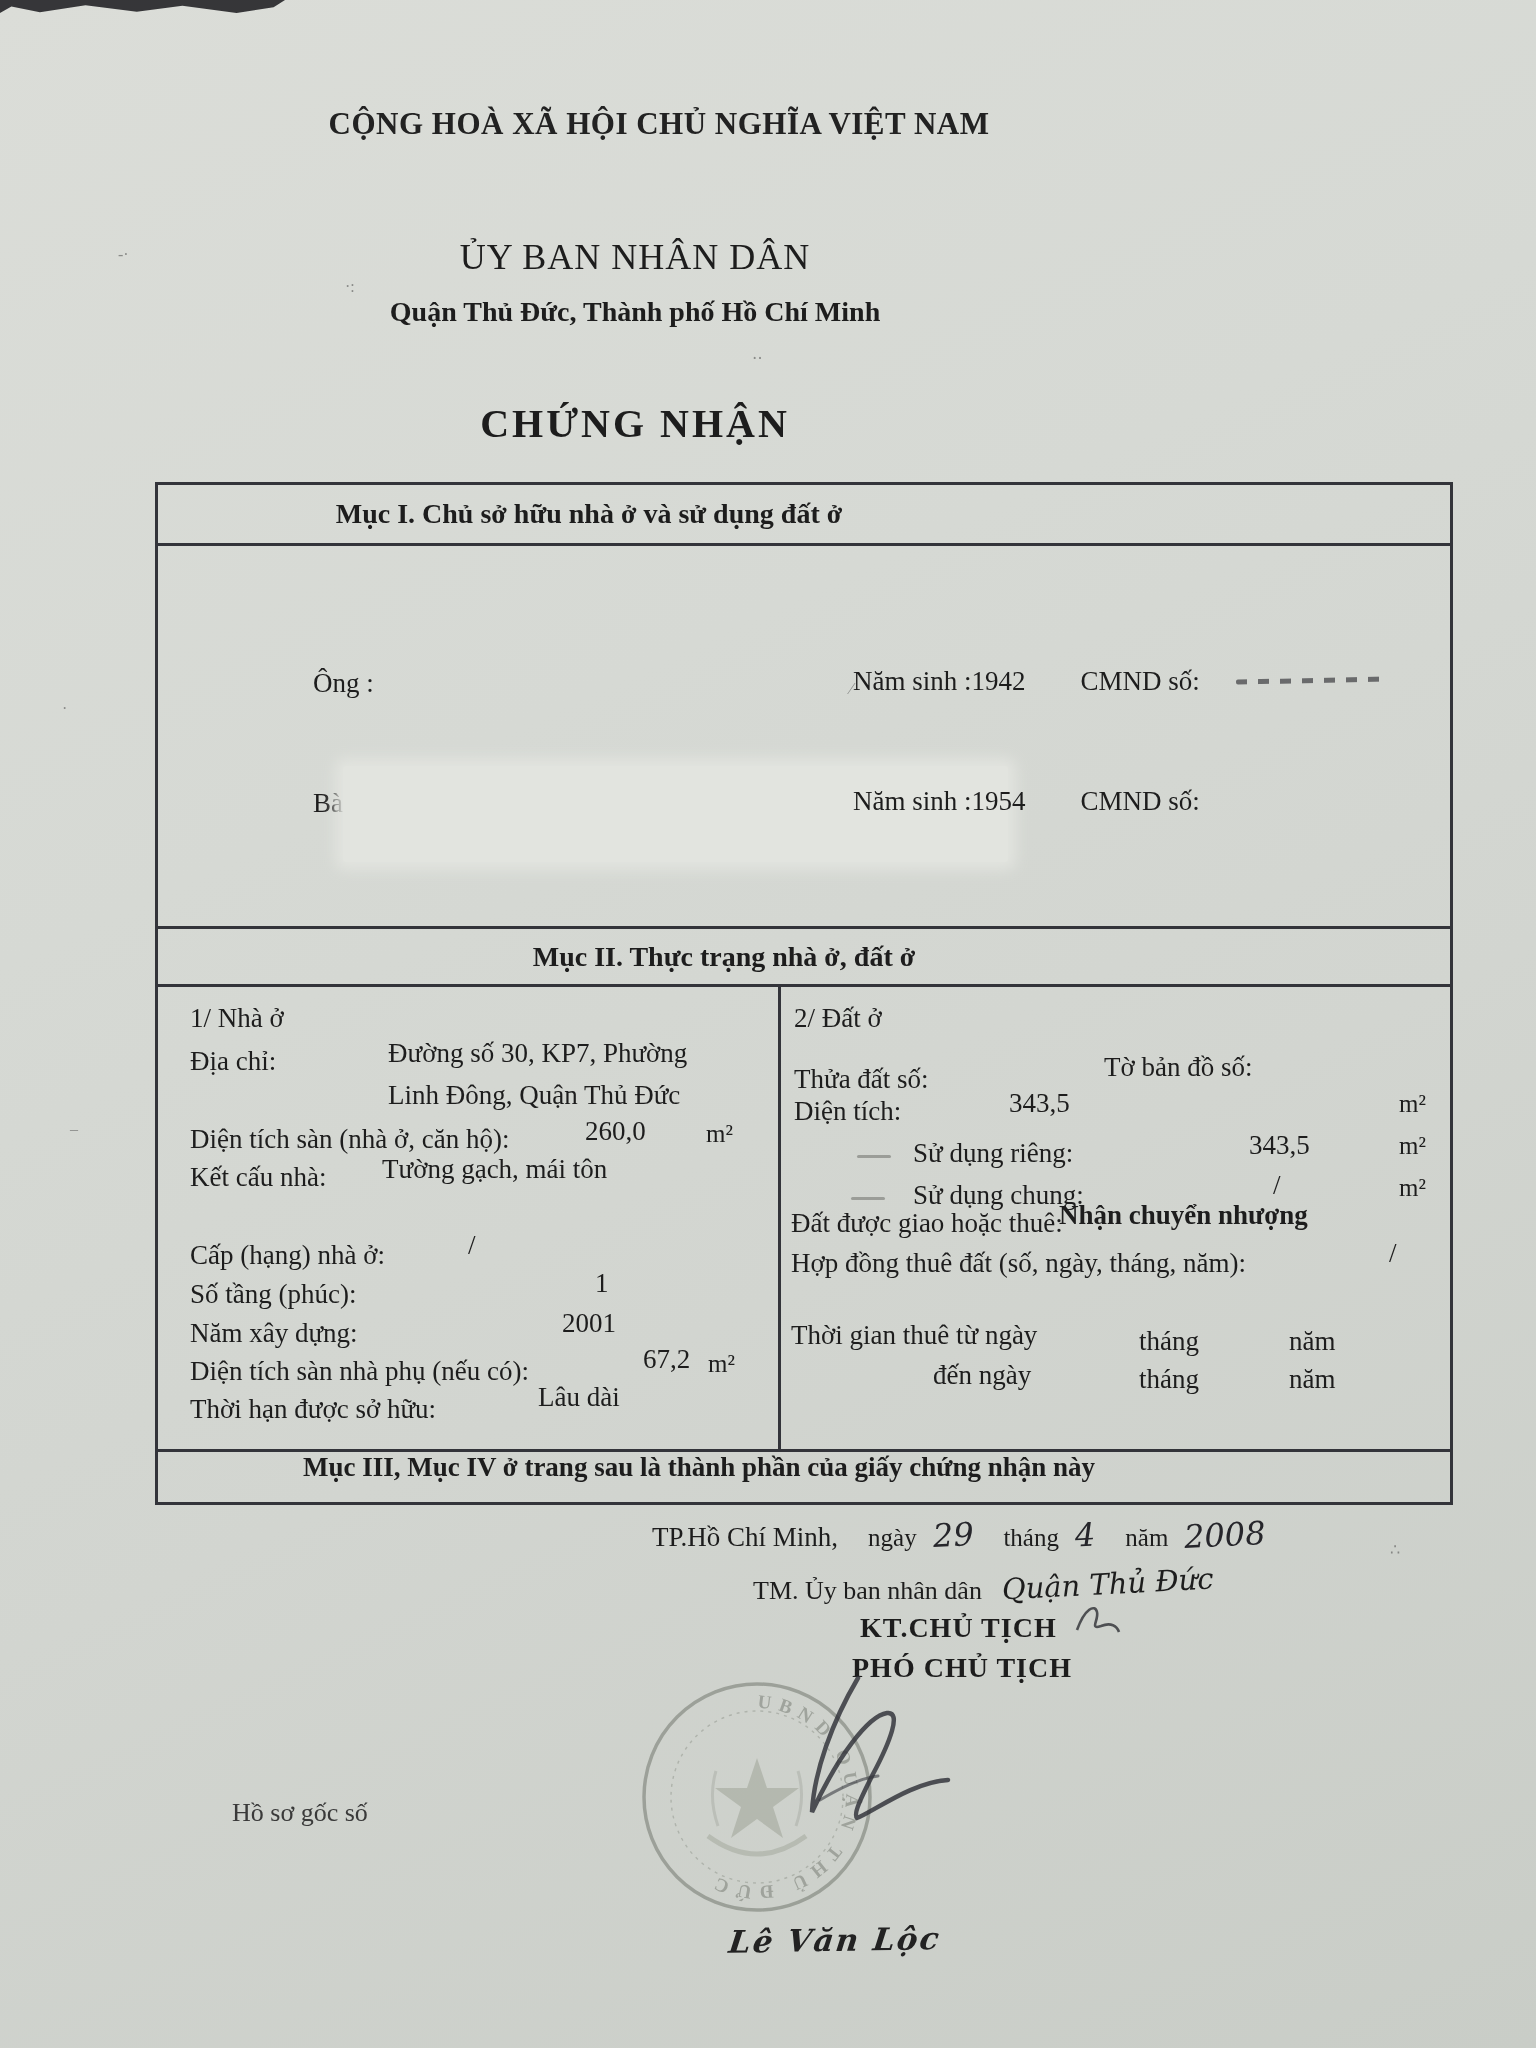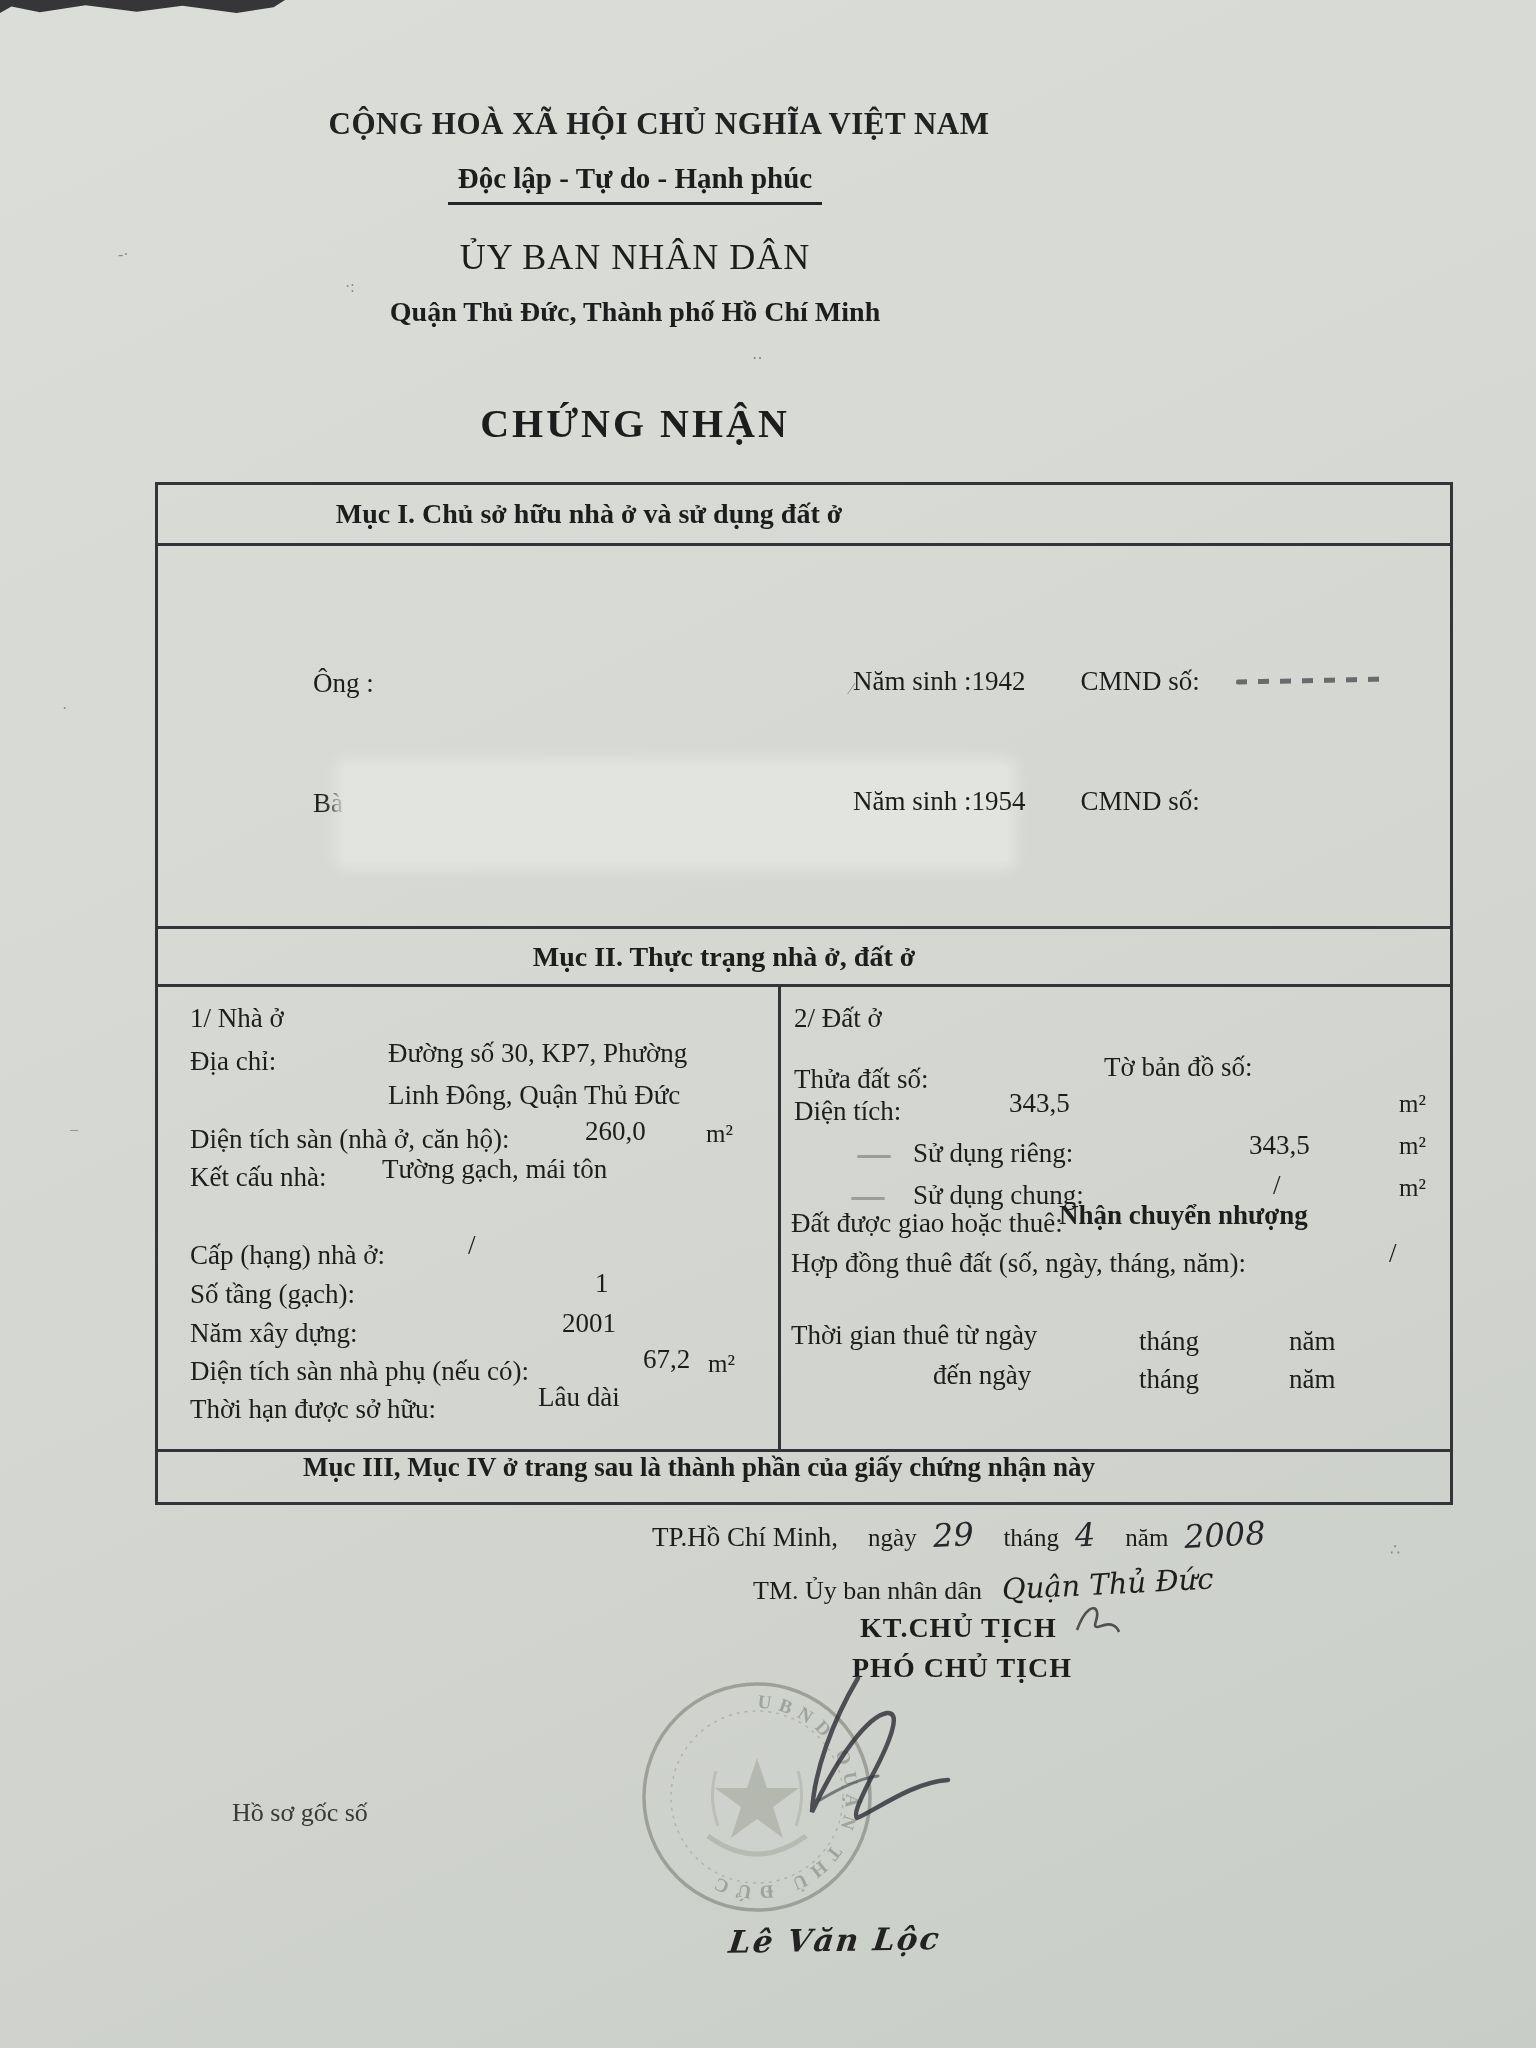--- a/index.html
+++ b/index.html
@@ -92,23 +92,20 @@
   <div class="abs top-smudge"></div>
   <div class="speck" style="left:118px;top:246px;">-·</div>
   <div class="speck" style="left:345px;top:278px;">·:</div>
   <div class="speck" style="left:752px;top:344px;">‥</div>
   <div class="speck" style="left:850px;top:680px;">⁄</div>
   <div class="speck" style="left:62px;top:700px;">·</div>
   <div class="speck" style="left:70px;top:1120px;">–</div>
   <div class="speck" style="left:1390px;top:1540px;">∴</div>
 
   <div class="abs center-line nat-line1">CỘNG HOÀ XÃ HỘI CHỦ NGHĨA VIỆT NAM</div>
-  <div class="abs center-line motto-wrap">
-    <span class="motto">Độc lập - Tự do - Hạnh phúc</span>
-  </div>
   <div class="abs center-line issuer1">ỦY BAN NHÂN DÂN</div>
   <div class="abs center-line issuer2">Quận Thủ Đức, Thành phố Hồ Chí Minh</div>
 
   <div class="abs center-line doc-title">CHỨNG NHẬN</div>
 
   <div class="abs main-table">
 
     <div class="sec-head sec1-head">
       <span class="sec-title">Mục I. Chủ sở hữu nhà ở và sử dụng đất ở</span>
     </div>
@@ -142,21 +139,21 @@
         <span class="field" style="left:32px;top:59px;">Địa chỉ:</span>
         <span class="field" style="left:230px;top:51px;">Đường số 30, KP7, Phường</span>
         <span class="field" style="left:230px;top:93px;">Linh Đông, Quận Thủ Đức</span>
         <span class="field" style="left:32px;top:137px;">Diện tích sàn (nhà ở, căn hộ):</span>
         <span class="field" style="left:427px;top:129px;">260,0</span>
         <span class="field unit" style="left:548px;top:133px;">m²</span>
         <span class="field" style="left:32px;top:175px;">Kết cấu nhà:</span>
         <span class="field" style="left:224px;top:167px;">Tường gạch, mái tôn</span>
         <span class="field" style="left:32px;top:253px;">Cấp (hạng) nhà ở:</span>
         <span class="field" style="left:310px;top:243px;">/</span>
-        <span class="field" style="left:32px;top:292px;">Số tầng (gạch):</span>
+        <span class="field" style="left:32px;top:292px;">Số tầng (phúc):</span>
         <span class="field" style="left:437px;top:281px;">1</span>
         <span class="field" style="left:32px;top:331px;">Năm xây dựng:</span>
         <span class="field" style="left:404px;top:321px;">2001</span>
         <span class="field" style="left:32px;top:369px;">Diện tích sàn nhà phụ (nếu có):</span>
         <span class="field" style="left:485px;top:357px;">67,2</span>
         <span class="field unit" style="left:550px;top:363px;">m²</span>
         <span class="field" style="left:32px;top:407px;">Thời hạn được sở hữu:</span>
         <span class="field" style="left:380px;top:395px;">Lâu dài</span>
       </div>
 

